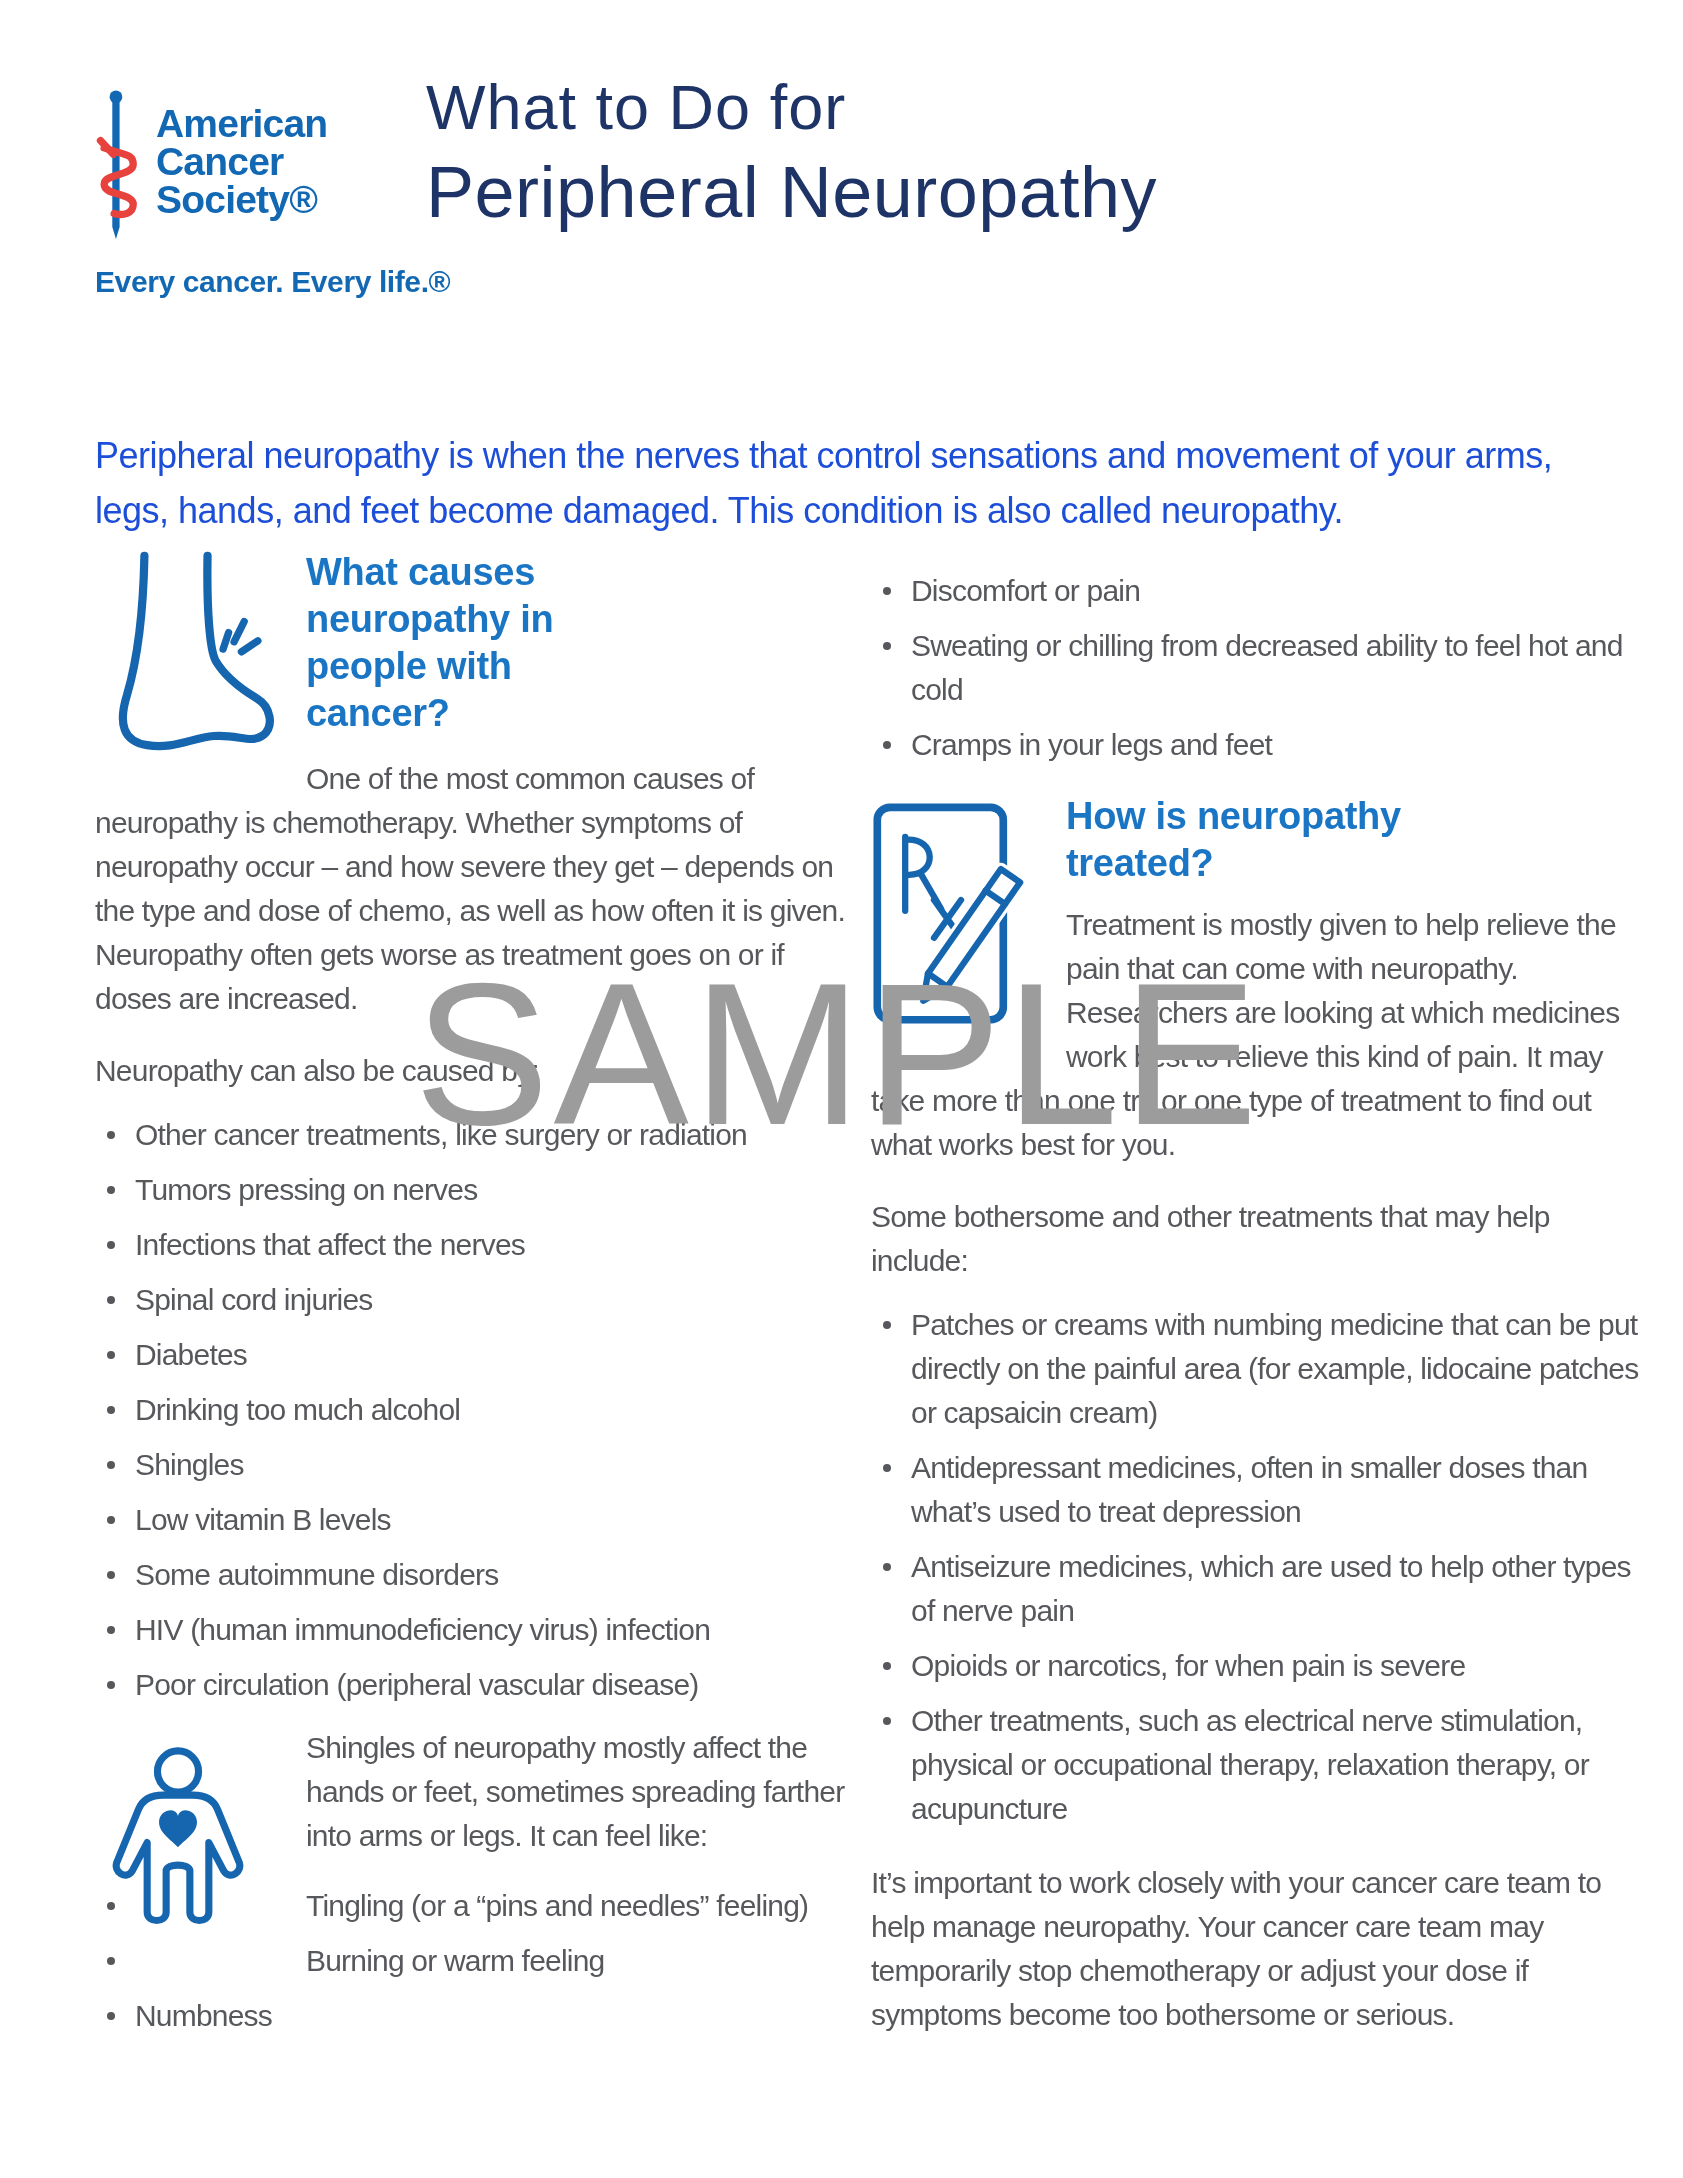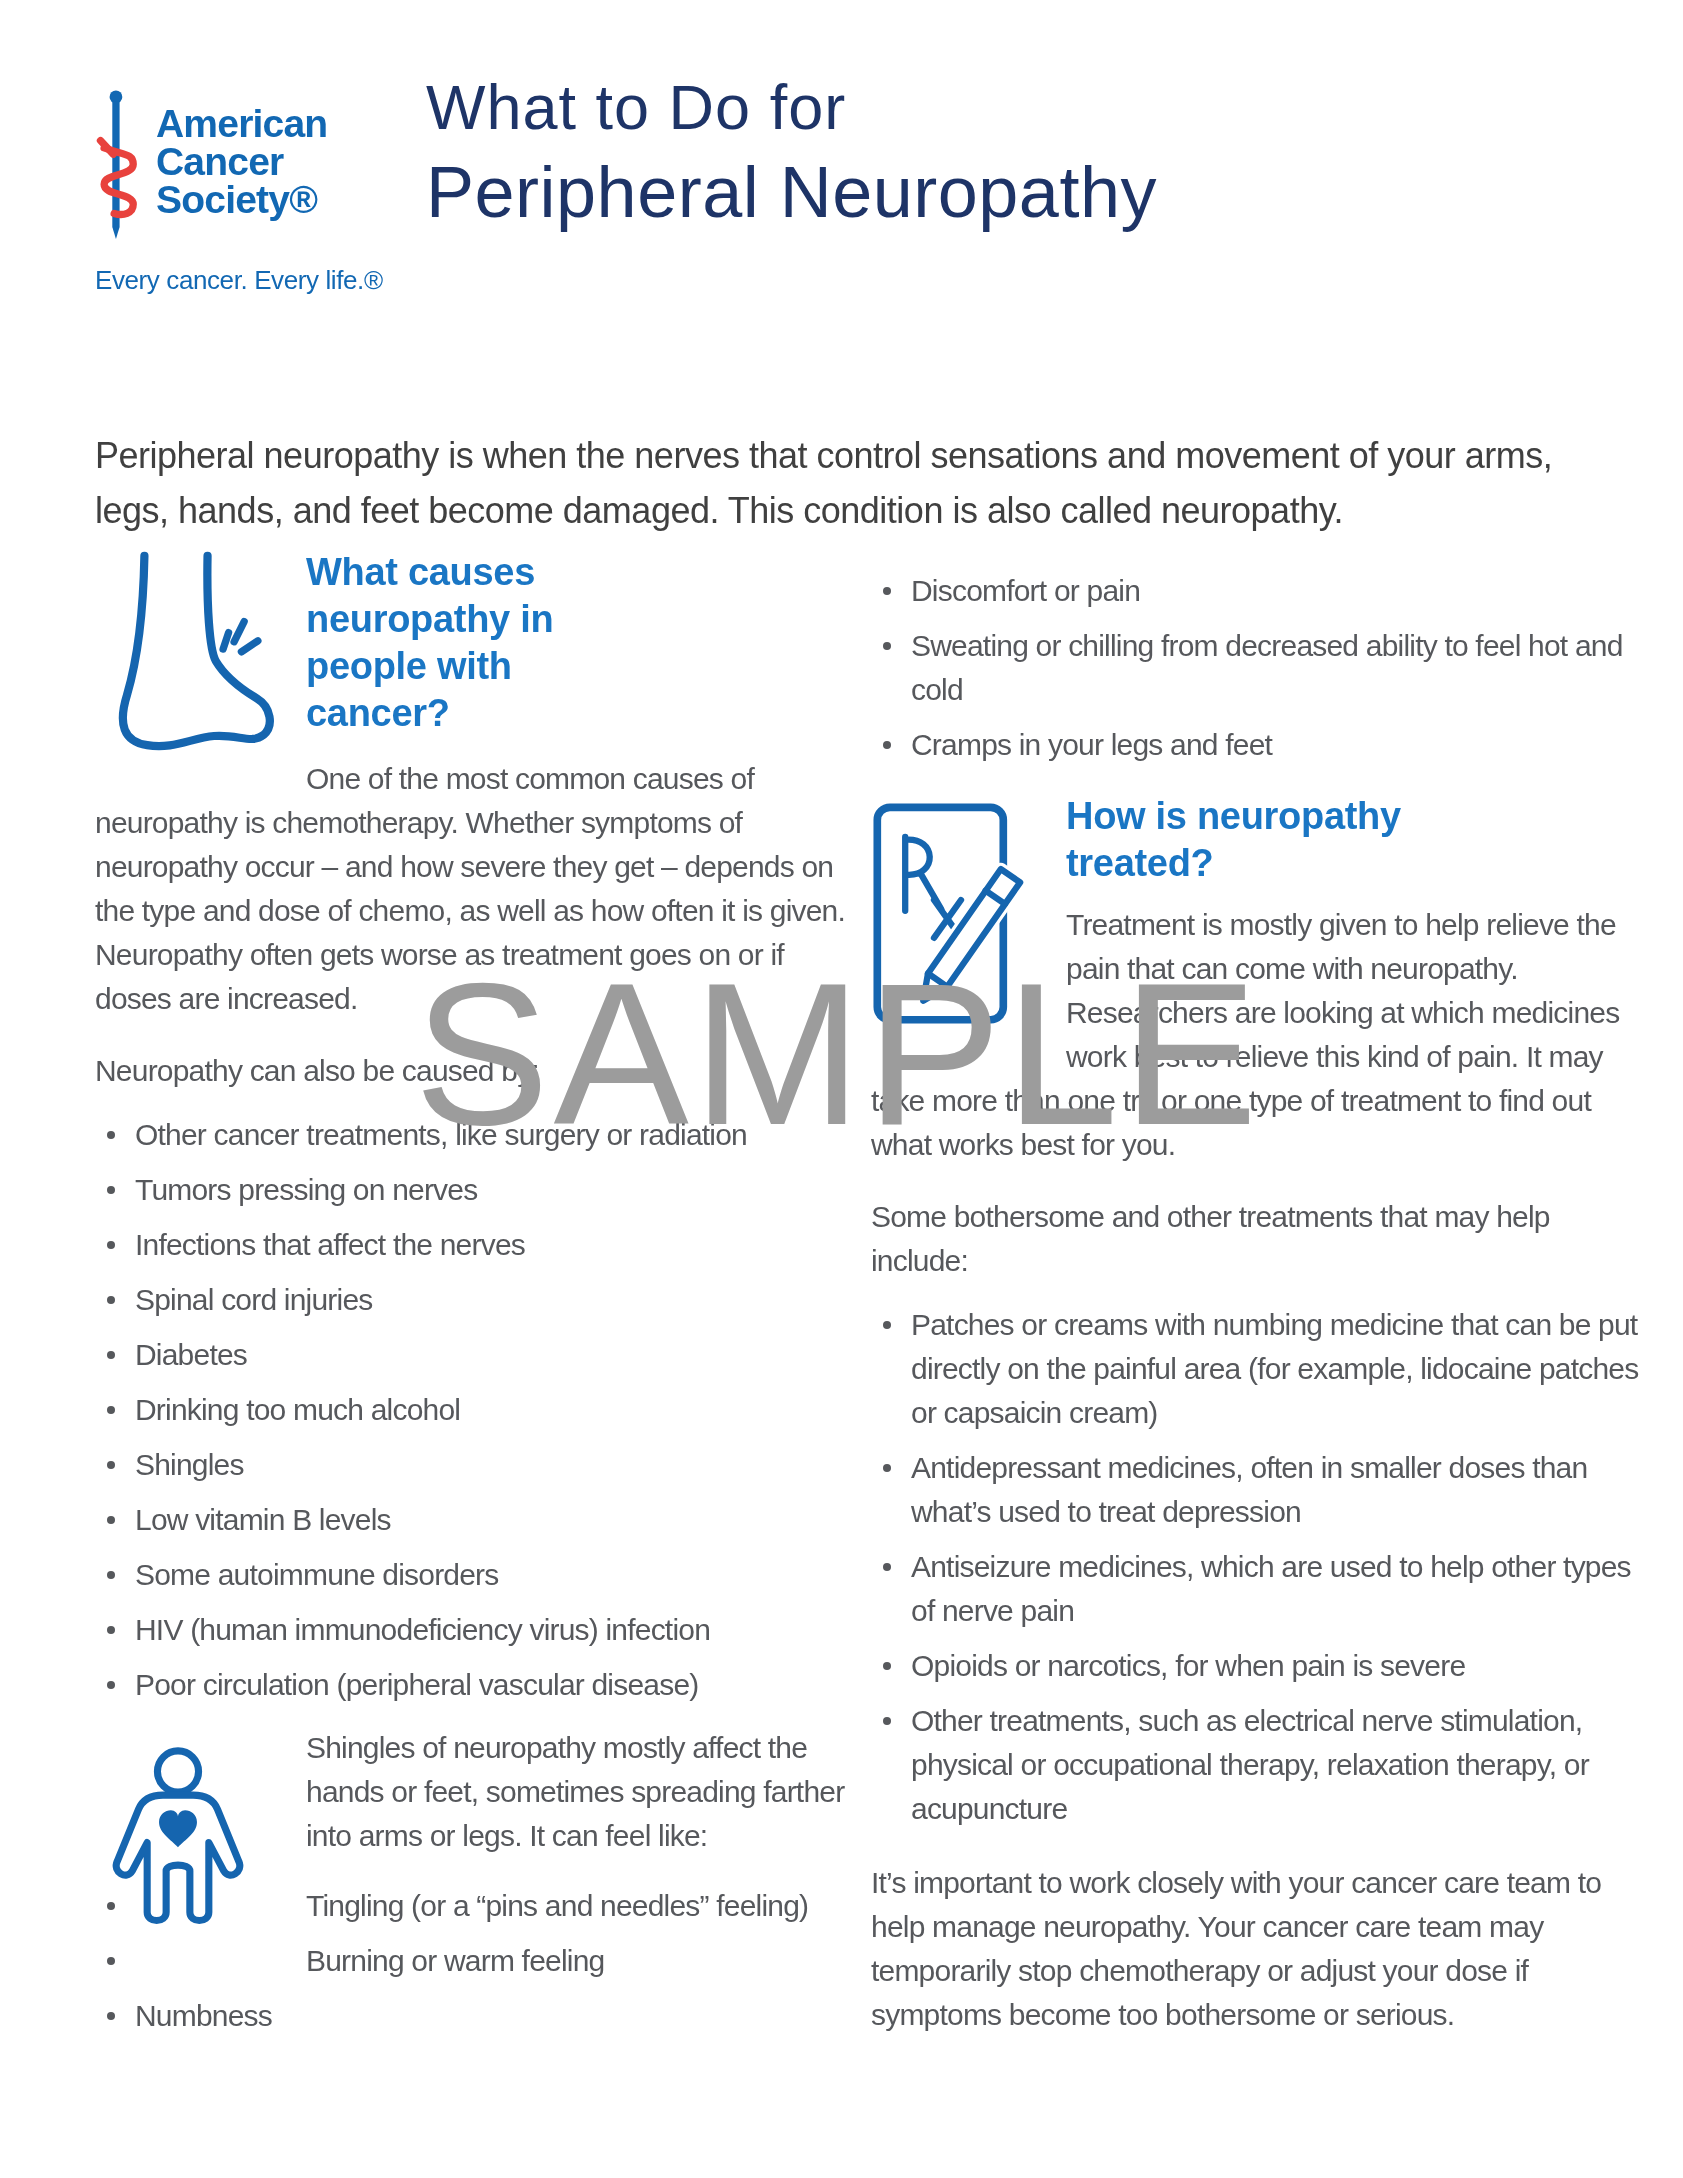--- a/index.html
+++ b/index.html
@@ -5,27 +5,27 @@
   html,body{margin:0;padding:0;background:#ffffff;}
   .page{
     position:relative;width:1683px;height:2178px;background:#ffffff;overflow:hidden;
     font-family:"Liberation Sans",sans-serif;
   }
   
   .logo{position:absolute;left:95px;top:87px;width:297px;}
   .logo-row{display:flex;align-items:flex-start;}
   .sword{width:51px;height:160px;flex:0 0 auto;margin-right:10px;}
   .brand{color:#1268b3;font-weight:bold;font-size:39px;line-height:0.98;letter-spacing:-0.8px;margin-top:18px;}
-  .tagline{position:absolute;left:95px;top:265px;color:#1268b3;font-weight:normal;font-size:26px;letter-spacing:-0.4px;}
+  .tagline{position:absolute;left:95px;top:265px;color:#1268b3;font-weight:bold;font-size:30px;letter-spacing:-0.4px;}
   .title{position:absolute;left:426px;top:71px;color:#1e3467;}
   .title-line1{font-size:63px;letter-spacing:1px;}
   .title-line2{font-size:72px;letter-spacing:0.5px;margin-top:8px;}
   
   .intro{position:absolute;left:95px;top:392px;width:1485px;
-    color:#404040;font-size:36px;line-height:55px;letter-spacing:-0.5px;}
+    color:#1d4ed8;font-size:36px;line-height:55px;letter-spacing:-0.5px;}
   
   .col{position:absolute;color:#56585c;font-size:30px;line-height:44px;letter-spacing:-0.8px;}
   .col-left{left:95px;top:549px;width:762px;}
   .col-right{left:871px;top:569px;width:782px;}
   .sec{overflow:visible;}
   .sec::after{content:"";display:block;clear:both;}
   .icon-float{float:left;}
   .foot-svg{width:183px;height:213px;margin:0 28px 12px 0;}
   .person-svg{width:166px;height:230px;margin:0 45px 10px 0;}
   .rx-svg{width:153px;height:233px;margin:4px 42px 8px 0;}

